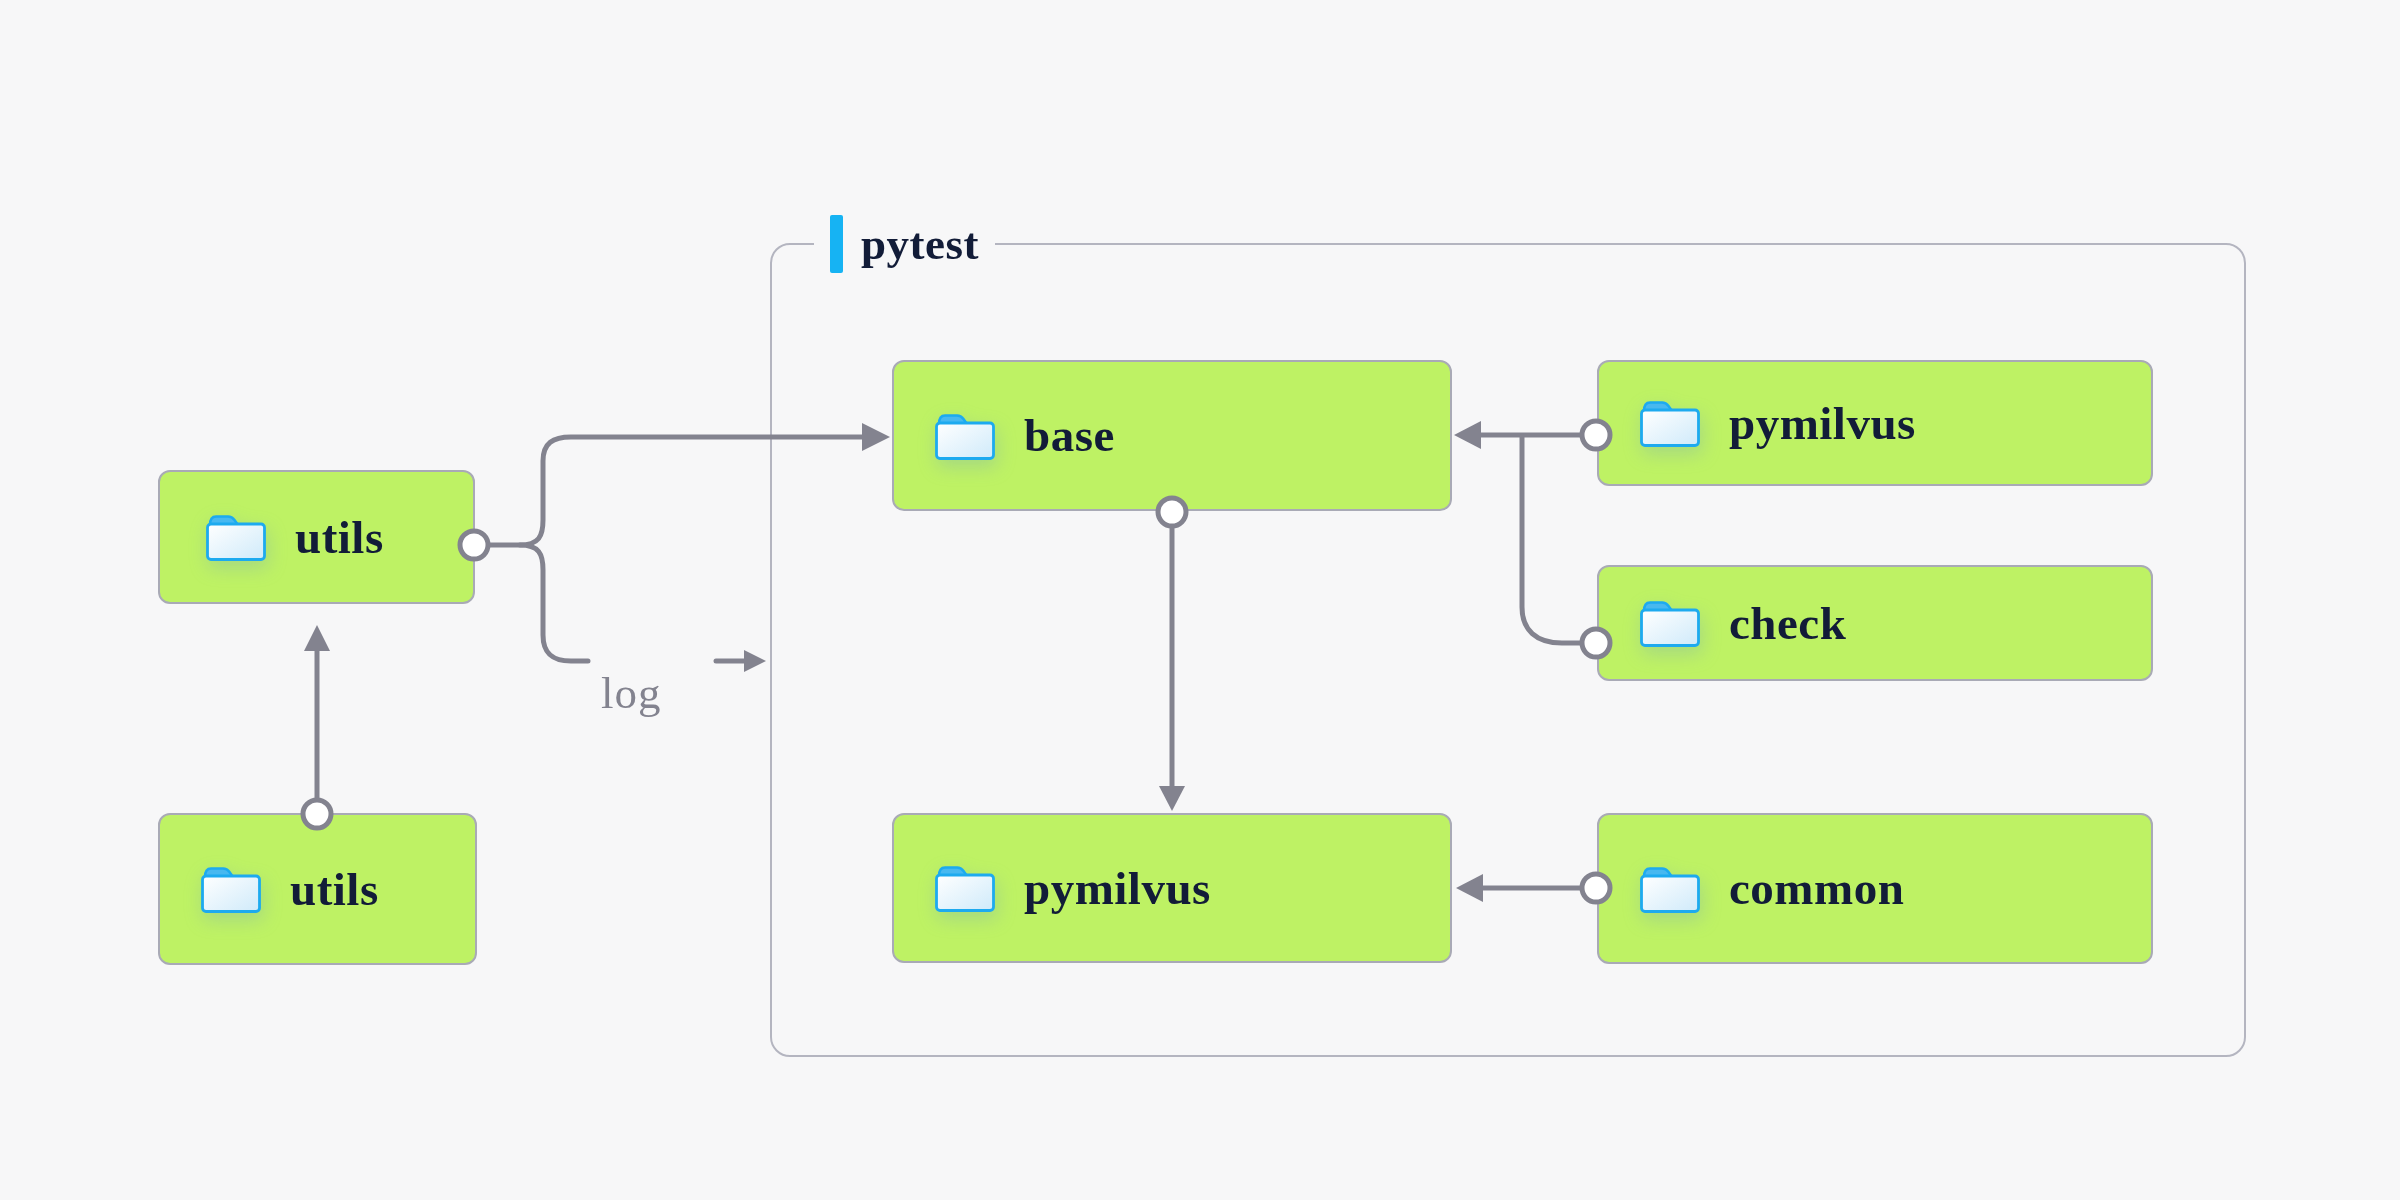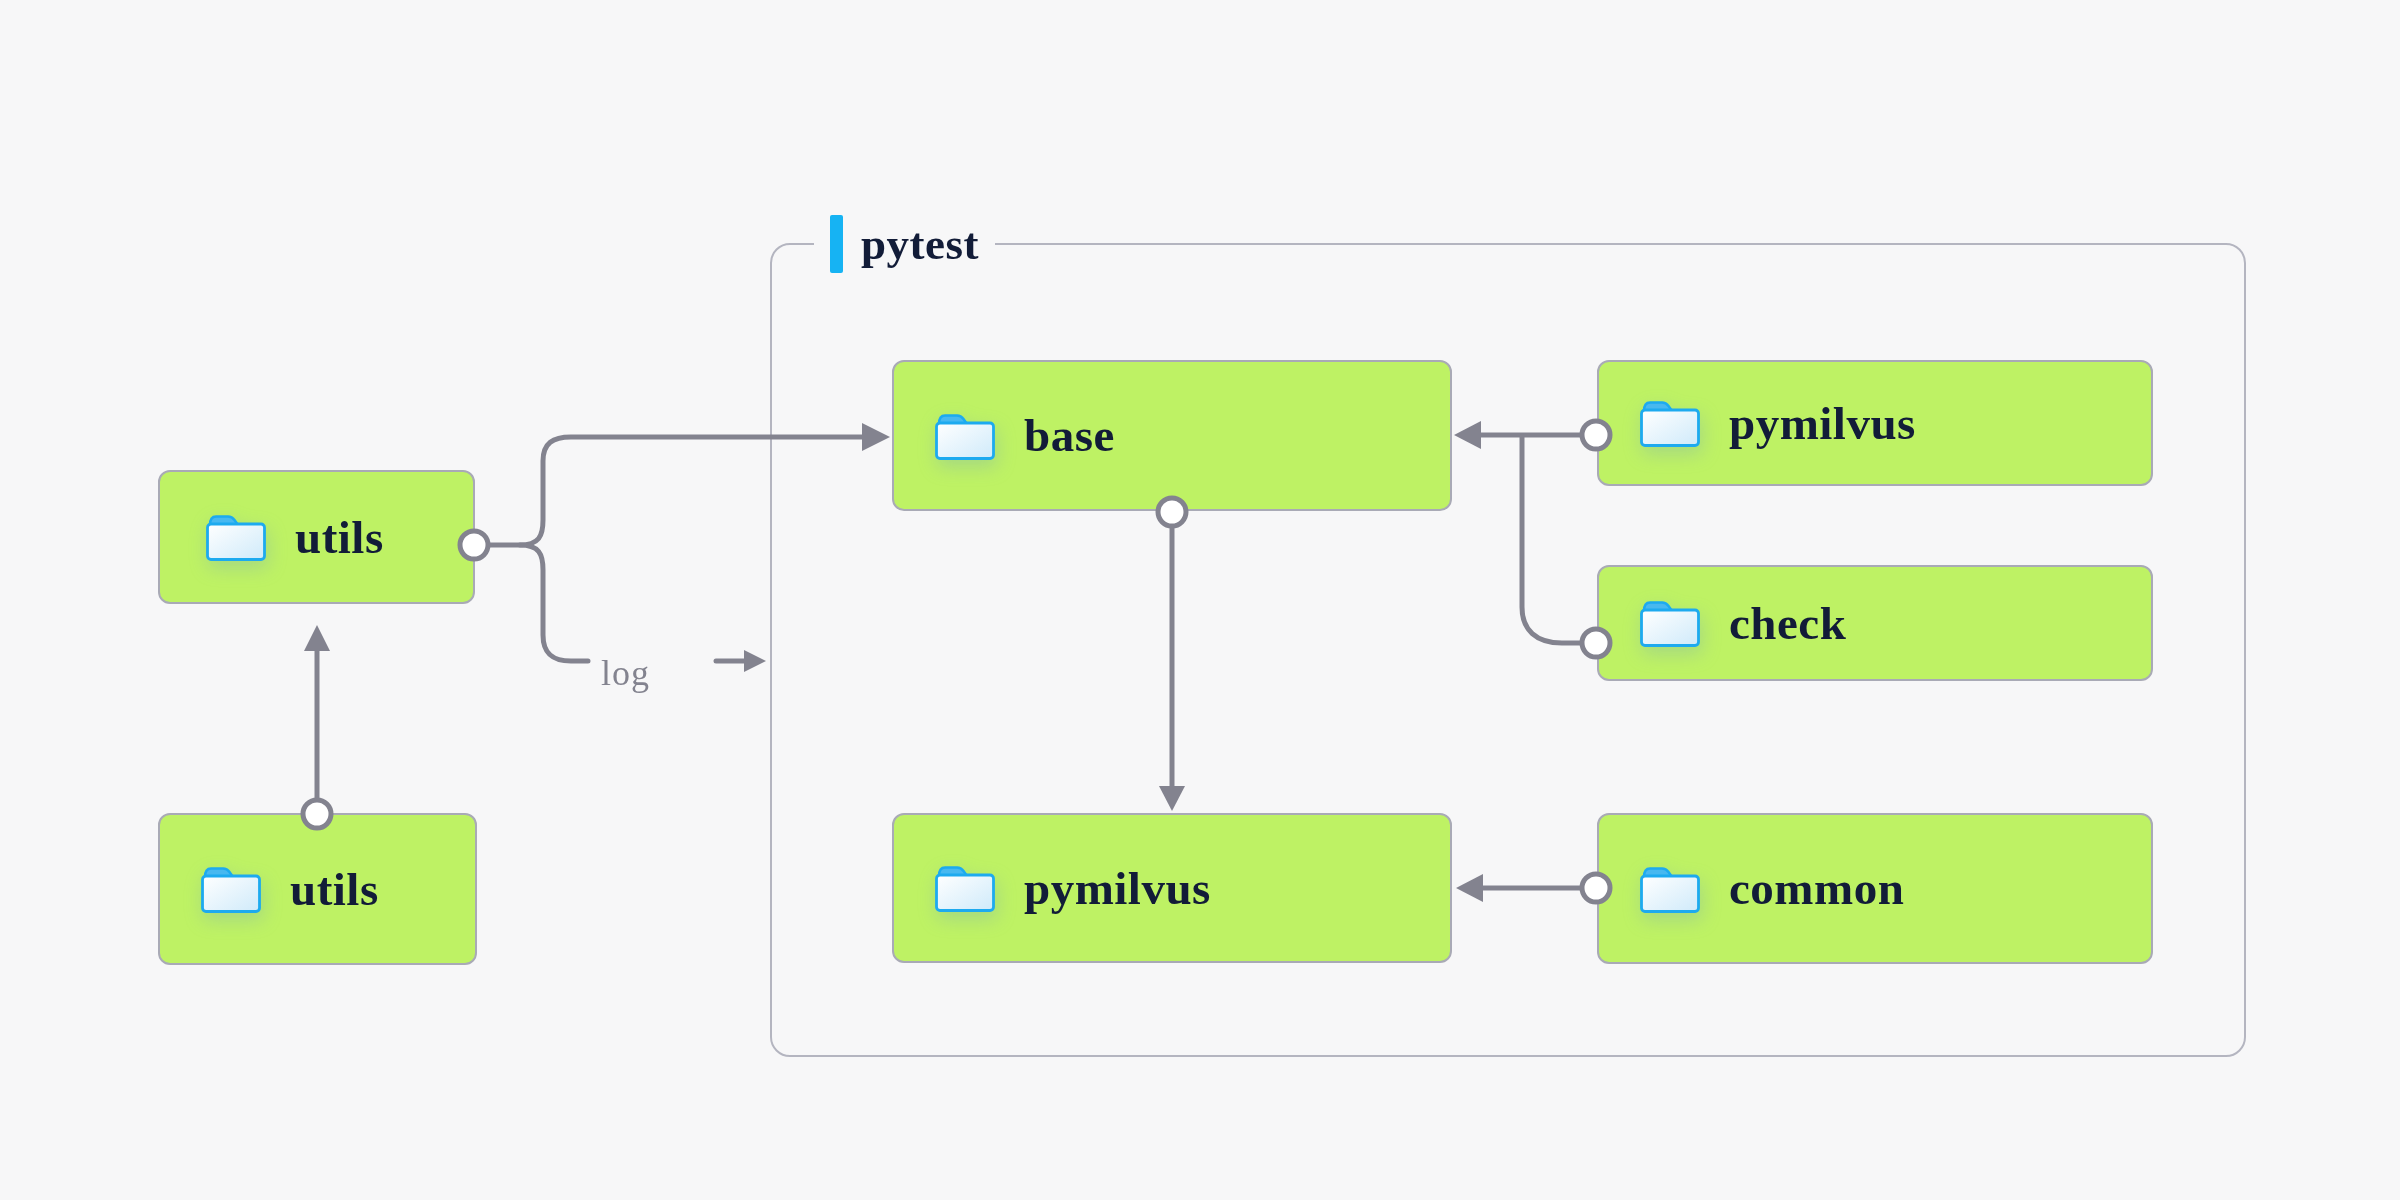--- a/index.html
+++ b/index.html
@@ -41,22 +41,22 @@
   .node-testcases{left:892px;top:786px;width:560px;height:150px;}
   .node-pymilvus {left:1597px;top:333px;width:556px;height:126px;}
   .node-check    {left:1597px;top:538px;width:556px;height:116px;}
   .node-common   {left:1597px;top:786px;width:556px;height:151px;}
   .folder-icon{filter:drop-shadow(2px 7px 9px rgba(110,160,200,.30));flex:0 0 auto;}
   .wires{position:absolute;left:0;top:0;width:2400px;height:1200px;pointer-events:none;}
   .wires path{fill:none;stroke:var(--wire);stroke-width:5;stroke-linecap:round;}
   .wires circle{fill:#ffffff;stroke:var(--wire);stroke-width:5;}
   .wires polygon{fill:var(--wire);stroke:none;}
   .edge-label{
-    position:absolute;left:601px;top:628px;
-    font-size:36px;font-weight:400;color:var(--wire);letter-spacing:1px;line-height:1;
+    position:absolute;left:601px;top:644px;
+    font-size:45px;font-weight:400;color:var(--wire);letter-spacing:1px;line-height:1;
   }
 </style>
 </head>
 <body>
 
 <div class="stage">
 
   <svg width="0" height="0" style="position:absolute" aria-hidden="true">
     <defs>
       <linearGradient id="folderFill" x1="0" y1="0" x2="1" y2="1">

